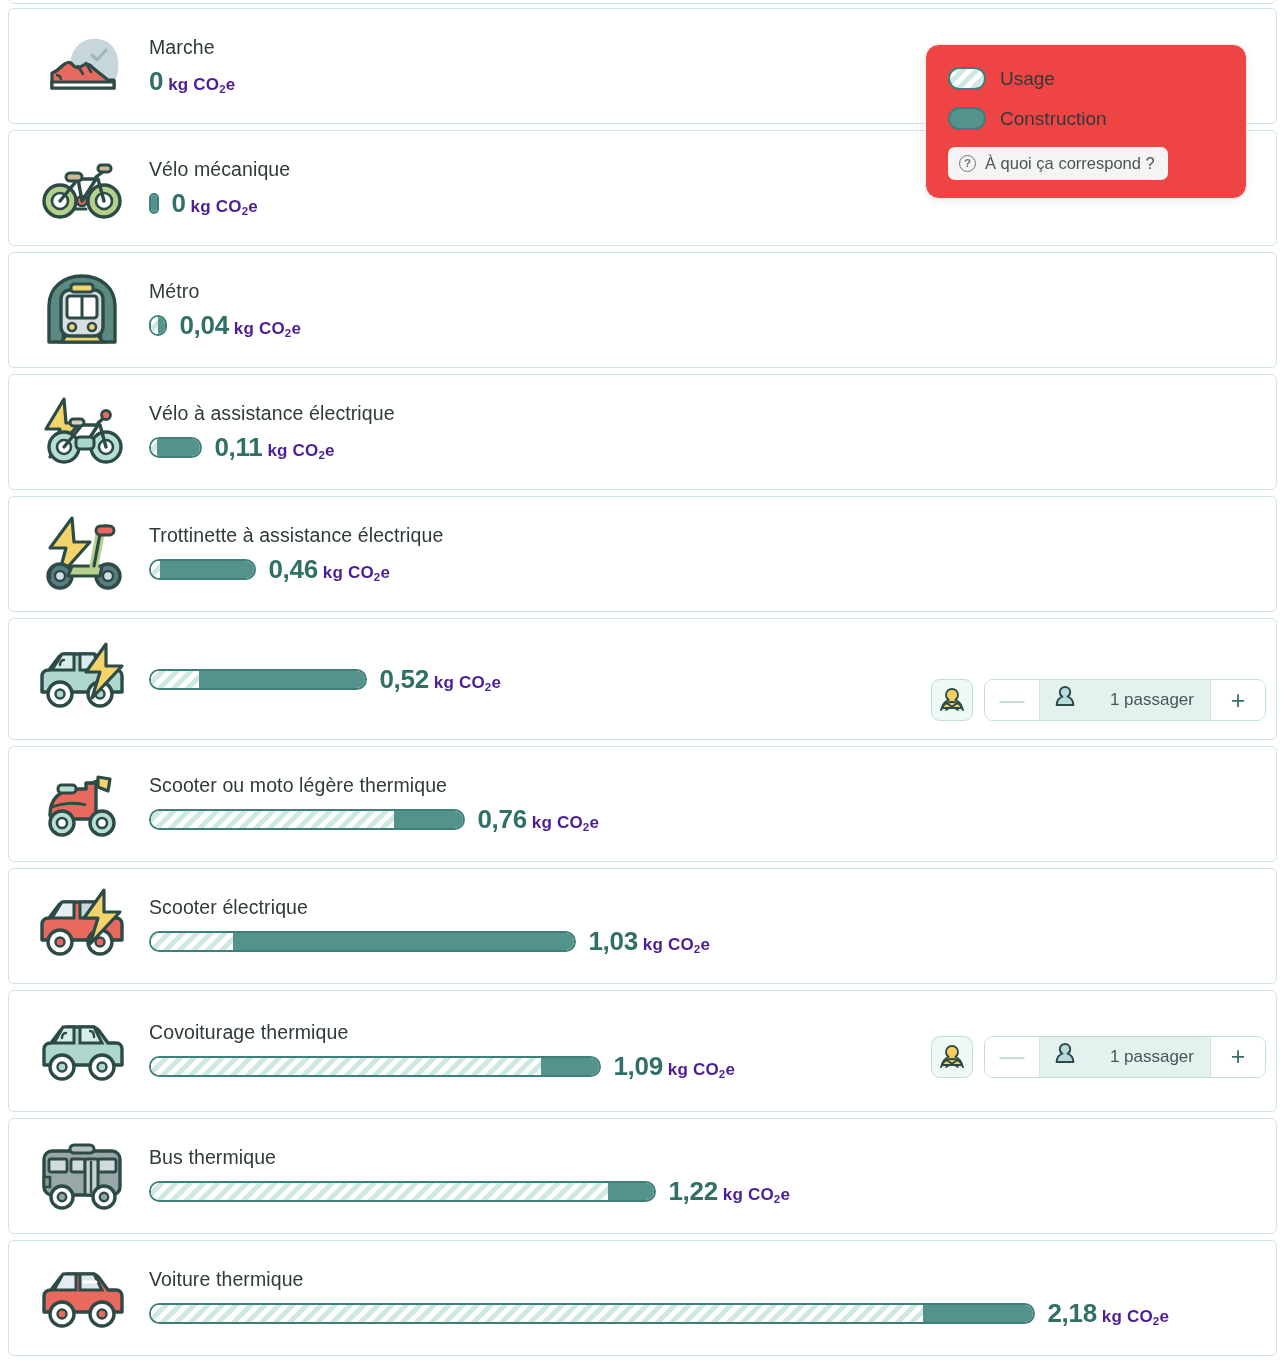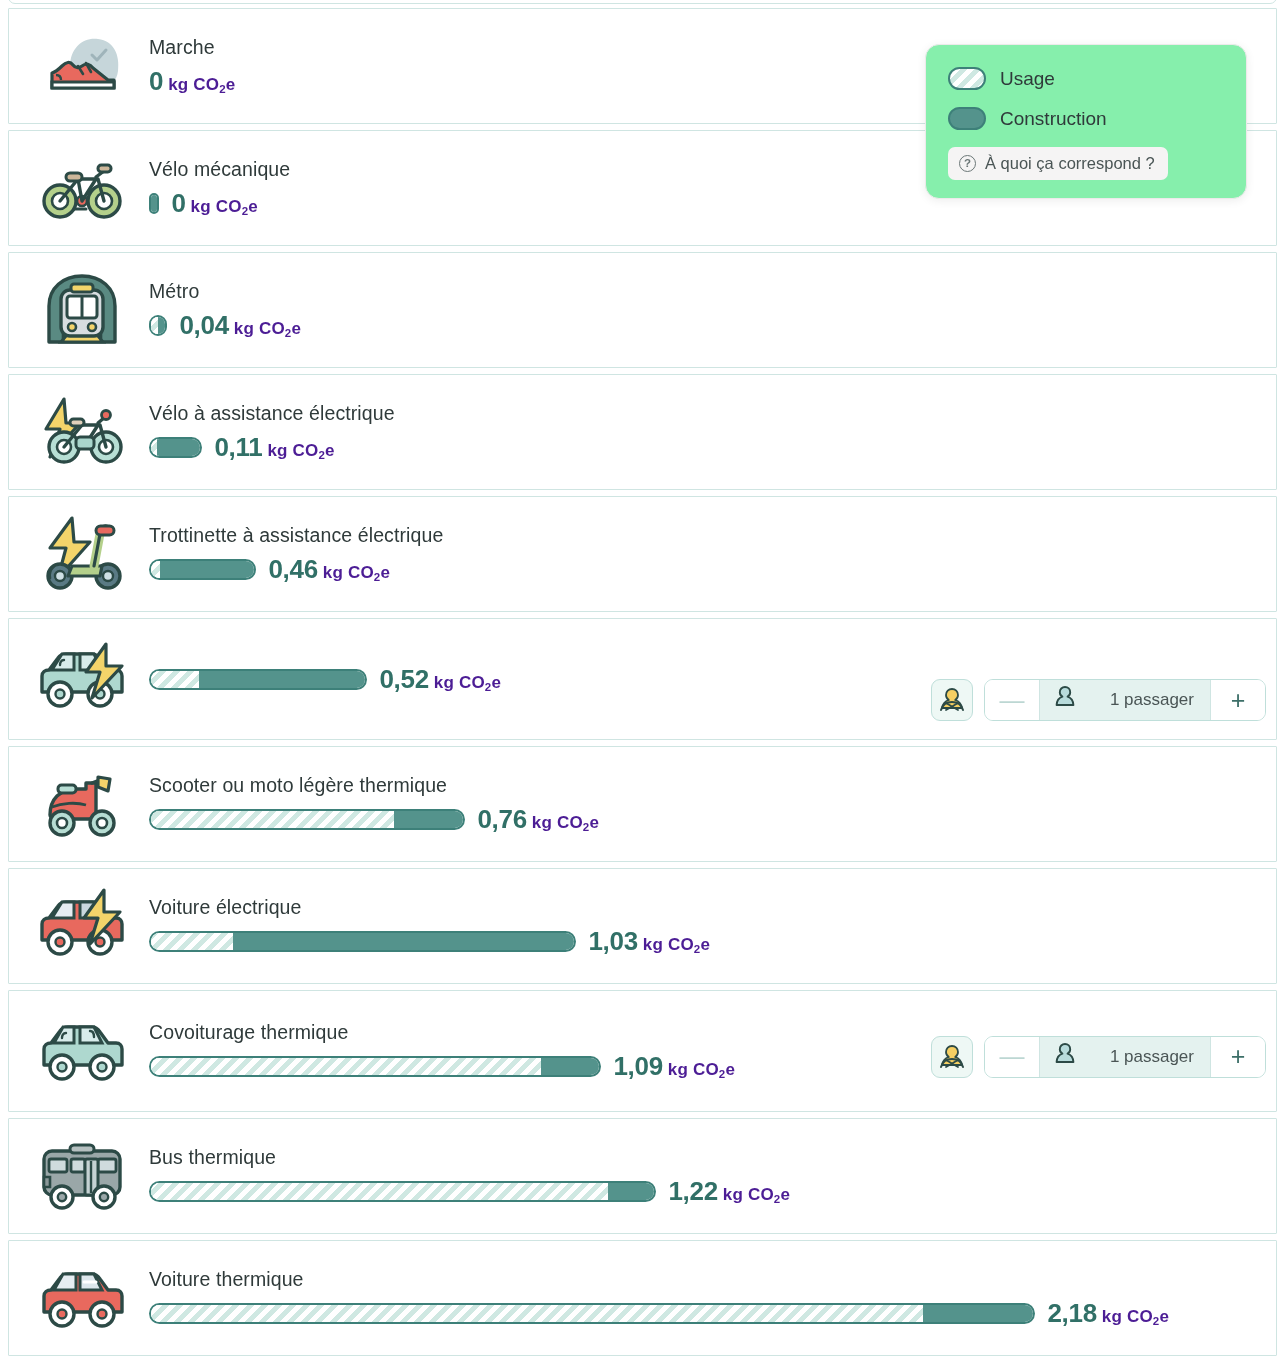--- a/index.html
+++ b/index.html
@@ -29,21 +29,21 @@
   
   .list {
     position: absolute;
     left: 8px;
     top: 8px;
     width: 1269px;
   }
   .row {
     position: relative;
     border: 1px solid #cfe5e2;
-    border-radius: 1px;
+    border-radius: 6px;
     background: #ffffff;
     margin-bottom: 6px;
     padding: 0;
     min-height: 116px;
     display: flex;
     align-items: center;
   }
   .row.tall { min-height: 122px; }
 
   .row-icon {
@@ -126,21 +126,21 @@
     position: relative;
     top: 3px;
   }
 
   
   .legend {
     position: absolute;
     left: 925px;
     top: 44px;
     width: 322px;
-    background: #86efac;
+    background: #ef4444;
     border: 1px solid #eceaea;
     border-radius: 14px;
     box-shadow: 0 2px 10px rgba(0,0,0,.07);
     padding: 22px 22px 18px 22px;
     z-index: 30;
   }
   .legend-item {
     display: flex;
     align-items: center;
     gap: 14px;
@@ -492,21 +492,21 @@
   <path d="M18 30 h22 v-16 h-12 Z" fill="#e6edf2" stroke="#2c4a46" stroke-width="3"></path>
   <path d="M46 30 h22 l-8 -16 h-14 Z" fill="#c9d7de" stroke="#2c4a46" stroke-width="3"></path>
   <circle cx="26" cy="54" r="12" fill="#fff" stroke="#2c4a46" stroke-width="3.4"></circle>
   <circle cx="66" cy="54" r="12" fill="#fff" stroke="#2c4a46" stroke-width="3.4"></circle>
   <circle cx="26" cy="54" r="4.5" fill="#e8695e" stroke="#2c4a46" stroke-width="2.4"></circle>
   <circle cx="66" cy="54" r="4.5" fill="#e8695e" stroke="#2c4a46" stroke-width="2.4"></circle>
   <path d="M70 2 L50 30 H64 L56 56 L86 24 H70 Z" fill="#f3d46a" stroke="#2c4a46" stroke-width="3.2" stroke-linejoin="round"></path>
 </svg>
         </div>
         <div class="row-body">
-          <div class="veh-name">Voiture électrique</div>
+          <div class="veh-name">Scooter électrique</div>
           <div class="bar-line">
             <div class="bar" style="width: 427.4px;">
               <div class="seg-usage" style="width: 82px;"></div>
               <div class="seg-constr" style="width: 341px;"></div>
             </div>
             <div class="value">
               <span class="num">1,03</span>
               <span class="unit">kg CO<sub>2</sub>e</span>
             </div>
           </div>

